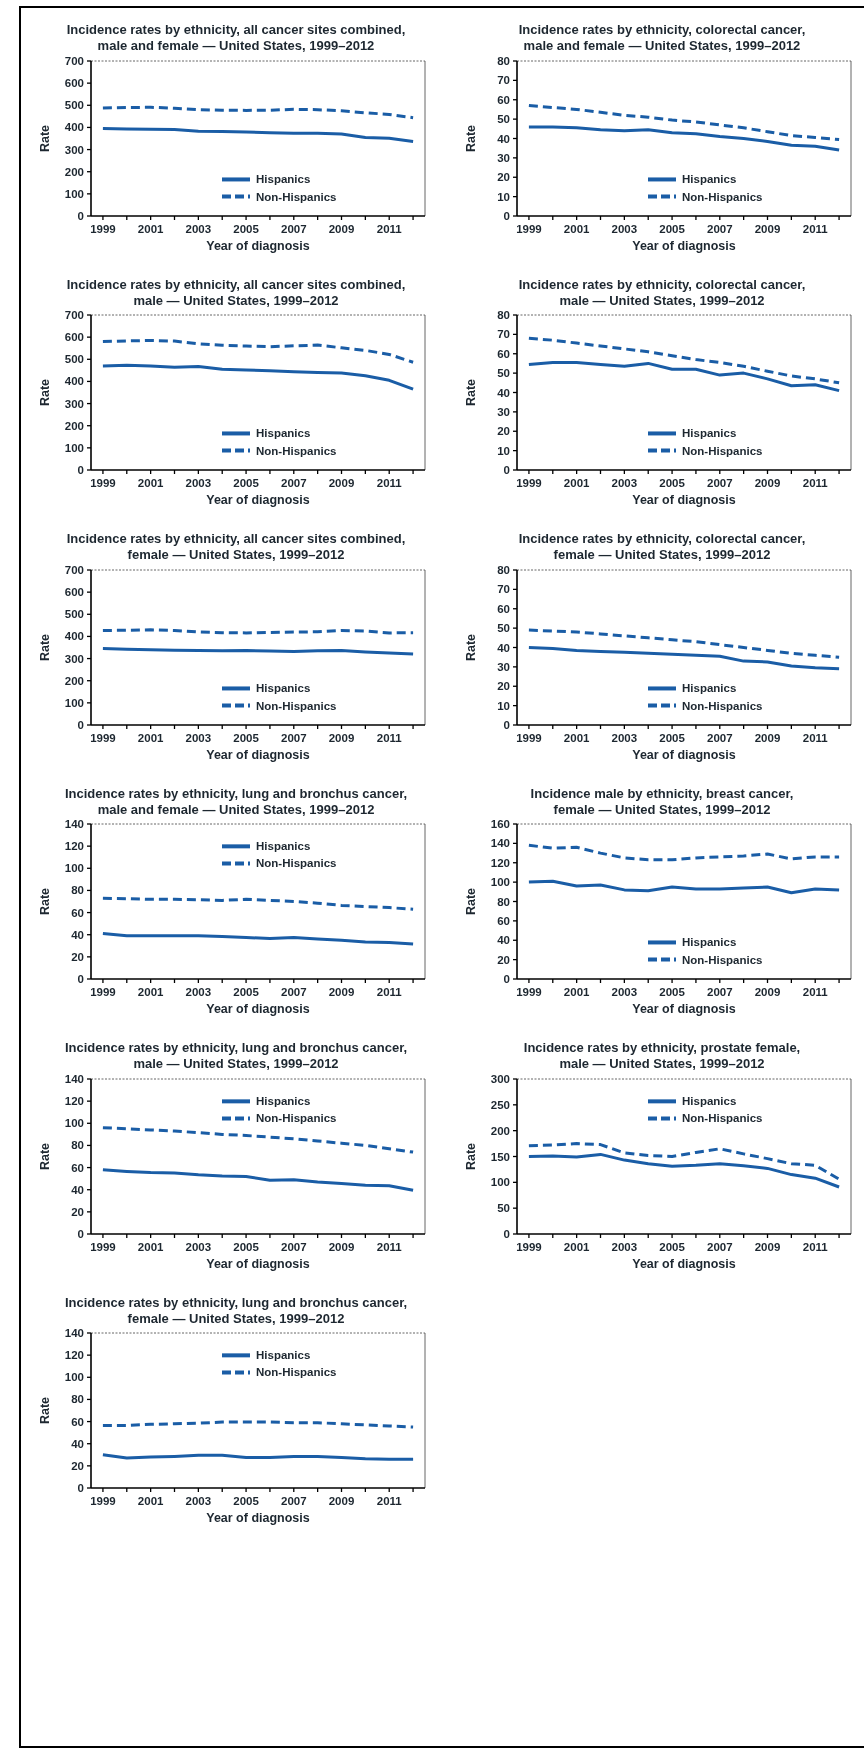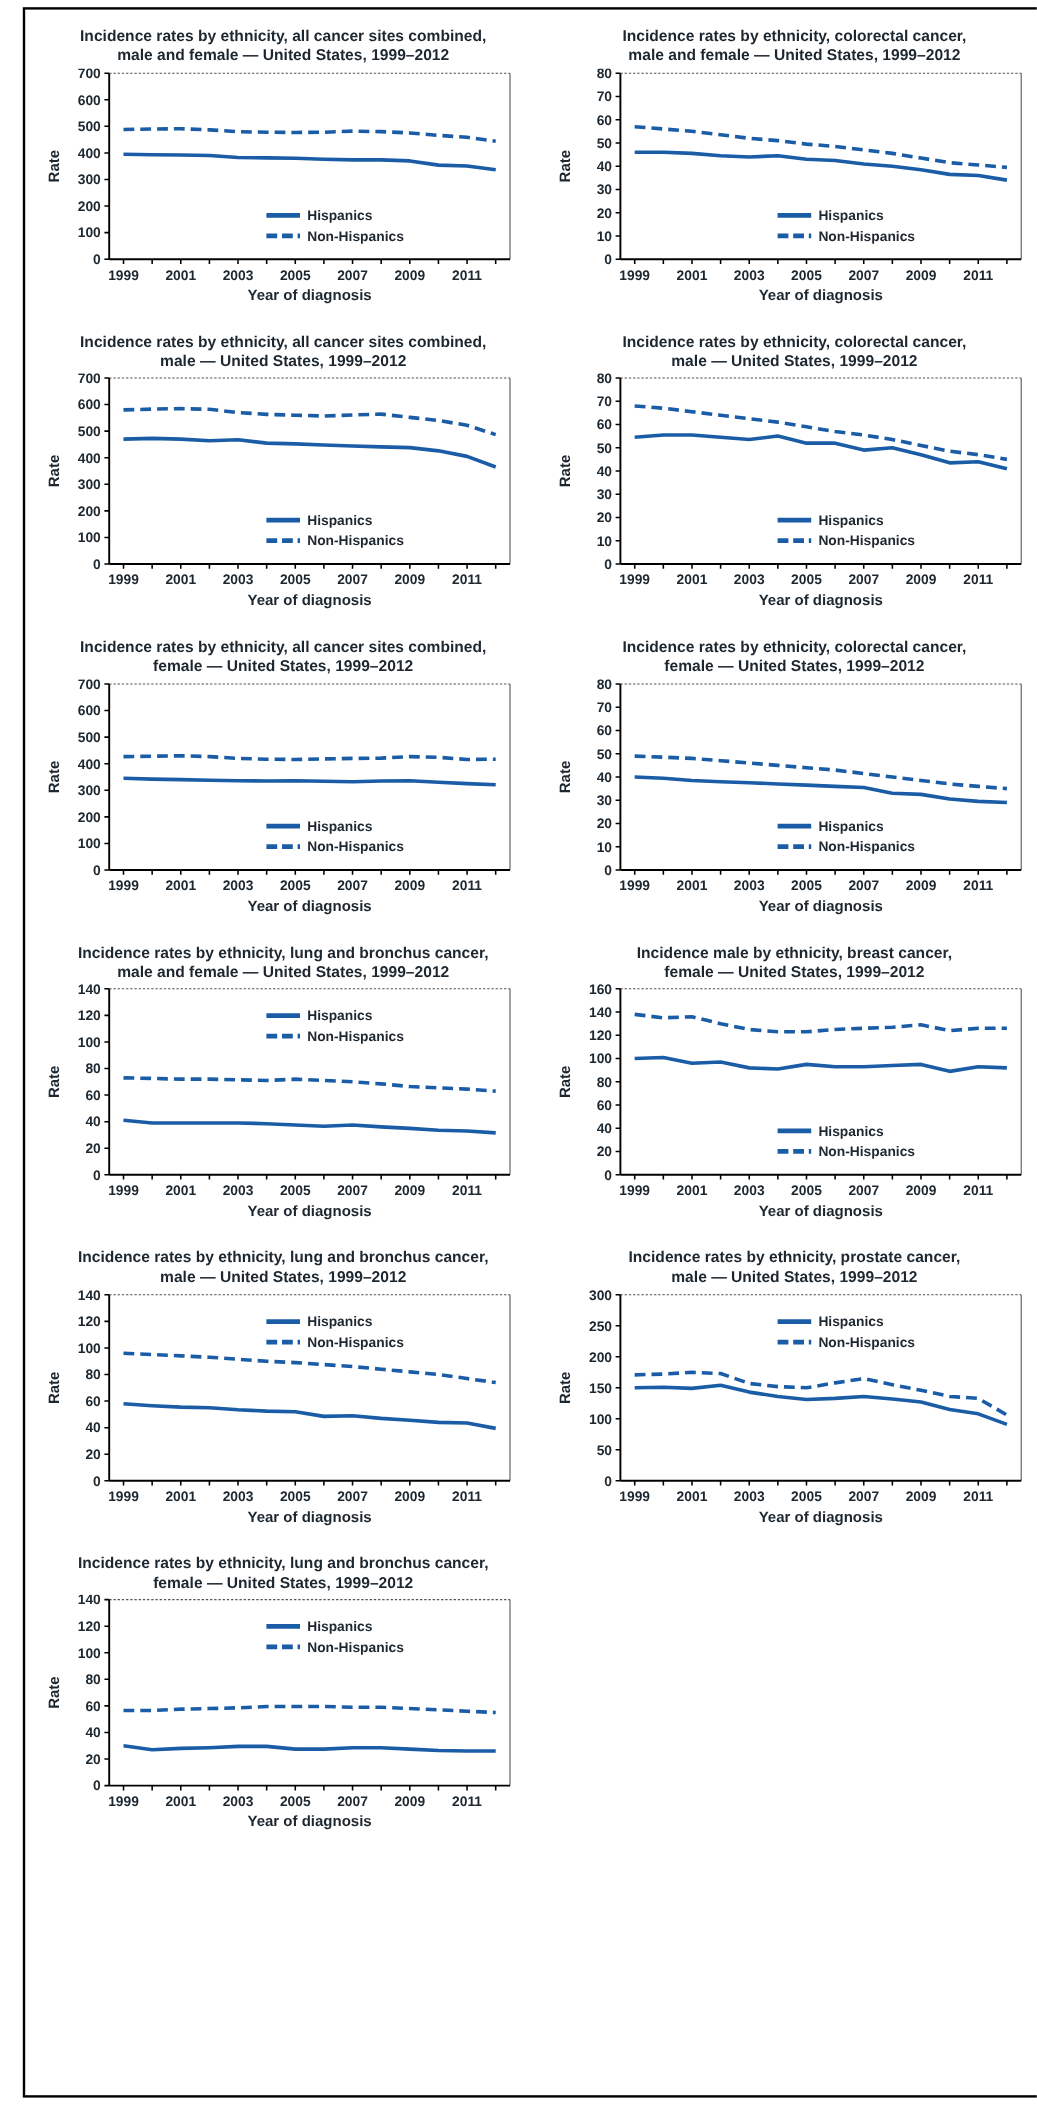--- a/index.html
+++ b/index.html
@@ -543,21 +543,21 @@
           <polyline points="67.9,94.8 91.8,96.4 115.6,97.6 139.5,98.1 163.4,99.8 187.2,100.9 211.1,101.4 234.9,105.3 258.8,104.8 282.6,107.0 306.5,108.6 330.4,110.3 354.2,110.8 378.1,115.3" fill="none" stroke="#1A5DA6" stroke-width="3" stroke-linejoin="round"></polyline>
           <polyline points="67.9,52.7 91.8,53.8 115.6,54.9 139.5,56.0 163.4,57.7 187.2,59.4 211.1,60.5 234.9,62.1 258.8,63.8 282.6,66.0 306.5,68.2 330.4,70.4 354.2,73.8 378.1,77.1" fill="none" stroke="#1A5DA6" stroke-width="3" stroke-linejoin="round" stroke-dasharray="9 5"></polyline>
           <line x1="187" y1="26.35" x2="215" y2="26.35" stroke="#1A5DA6" stroke-width="4"></line>
           <text x="221" y="30.35" text-anchor="start" class="legend-label">Hispanics</text>
           <line x1="187" y1="43.400000000000006" x2="215" y2="43.400000000000006" stroke="#1A5DA6" stroke-width="4" stroke-dasharray="9 4"></line>
           <text x="221" y="47.400000000000006" text-anchor="start" class="legend-label">Non-Hispanics</text>
         </svg>
       </div>
       <div class="chart-cell">
         <div class="chart-title">
-          <div>Incidence rates by ethnicity, prostate cancer,</div>
+          <div>Incidence rates by ethnicity, prostate female,</div>
           <div>male — United States, 1999–2012</div>
         </div>
         <svg width="402" height="208" viewBox="0 0 402 208">
           <line x1="56" y1="4" x2="390" y2="4" stroke="#555" stroke-width="0.9" stroke-dasharray="2 1.5"></line>
           <line x1="390" y1="4" x2="390" y2="159" stroke="#555" stroke-width="0.9"></line>
           <line x1="56" y1="4" x2="56" y2="159" stroke="#000" stroke-width="1.6"></line>
           <line x1="56" y1="159" x2="390" y2="159" stroke="#000" stroke-width="1.6"></line>
           <line x1="52" y1="159" x2="56" y2="159" stroke="#000" stroke-width="1.3"></line>
           <text x="49" y="163" text-anchor="end" class="tick-label">0</text>
           <line x1="52" y1="133.16666666666669" x2="56" y2="133.16666666666669" stroke="#000" stroke-width="1.3"></line>

